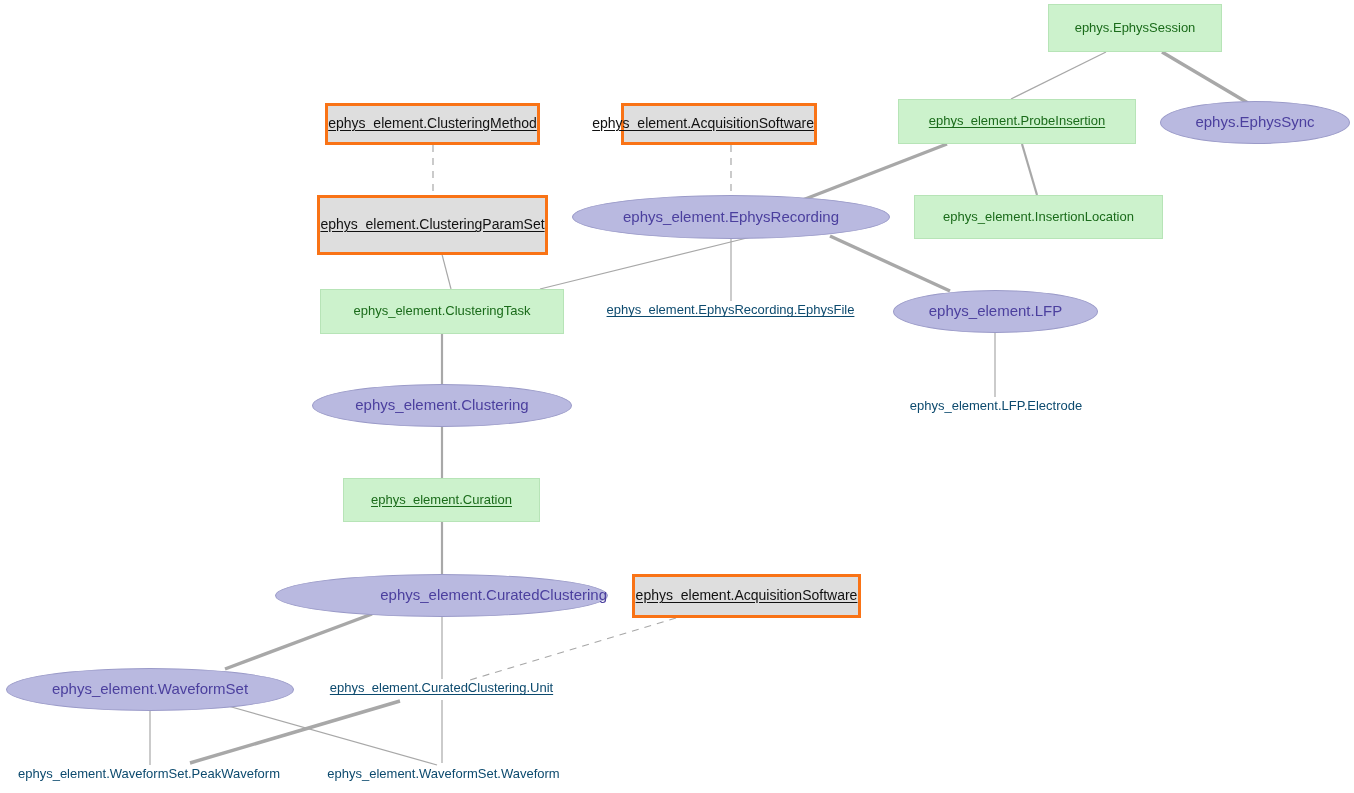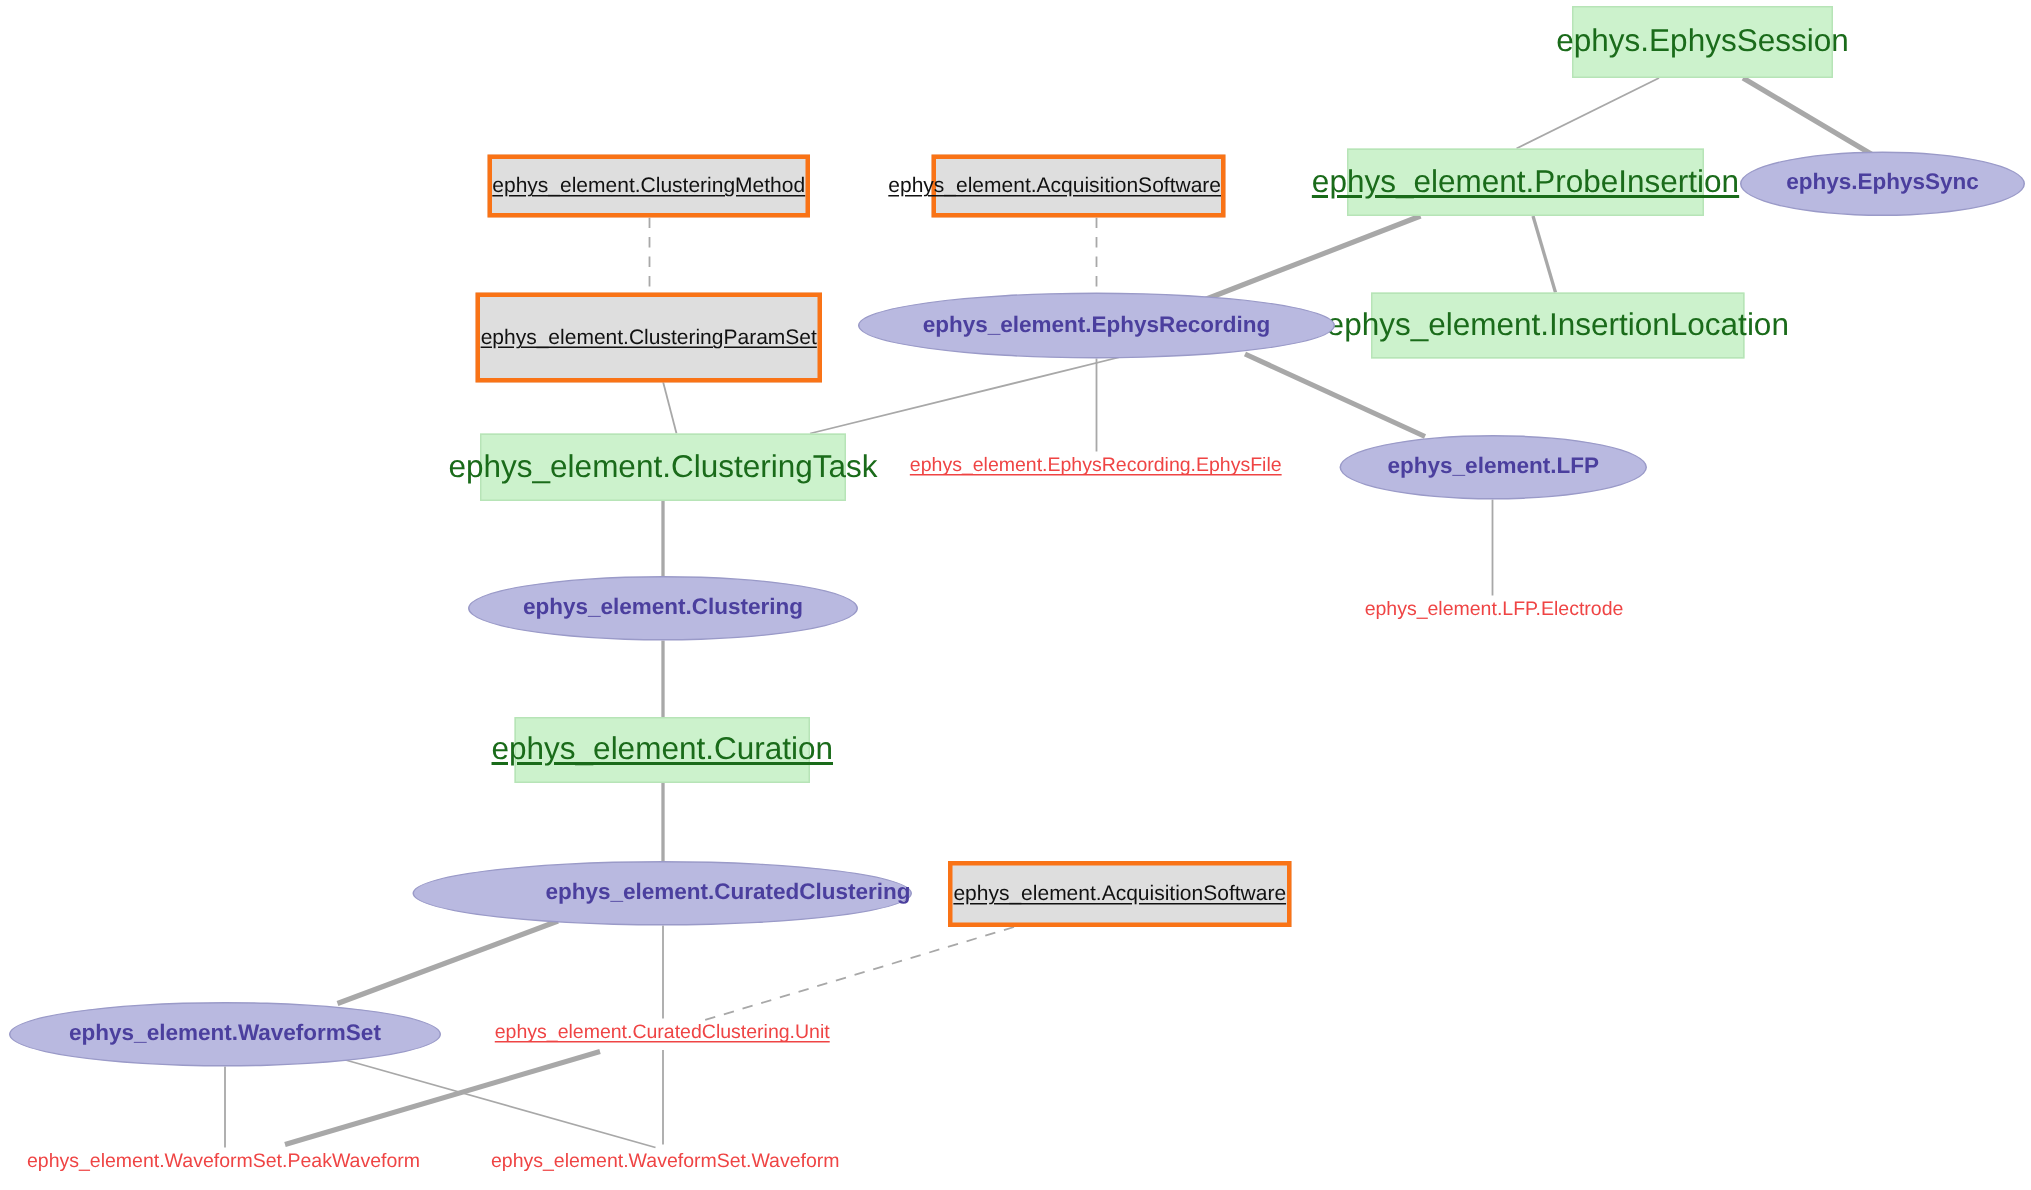--- a/index.html
+++ b/index.html
@@ -35,43 +35,42 @@
     justify-content: center;
     text-align: center;
     white-space: nowrap;
     line-height: 1.1;
   }
   
   .node.box-green {
     background: #ccf2cc;
     border: 1px solid #b7e4b7;
     color: #1a6b1a;
-    font-size: 21px;
+    font-size: 13px;
   }
   
   .node.box-gray {
     background: #dedede;
     border: 3px solid #f97316;
     color: #111111;
     font-size: 14px;
   }
   
   .node.ellipse-purple {
     background: #b9b9e0;
     border: 1px solid #9a9ac8;
     border-radius: 50%;
     color: #4b3f9e;
     font-size: 15px;
-    font-weight: bold;
   }
   
   .node.plain {
     background: transparent;
     border: none;
-    color: #ef4444;
+    color: #0c4a6e;
     font-size: 13px;
   }
   .node .label {
     pointer-events: none;
   }
   .node.underlined .label {
     text-decoration: underline;
     text-underline-offset: 2px;
   }
 </style>

